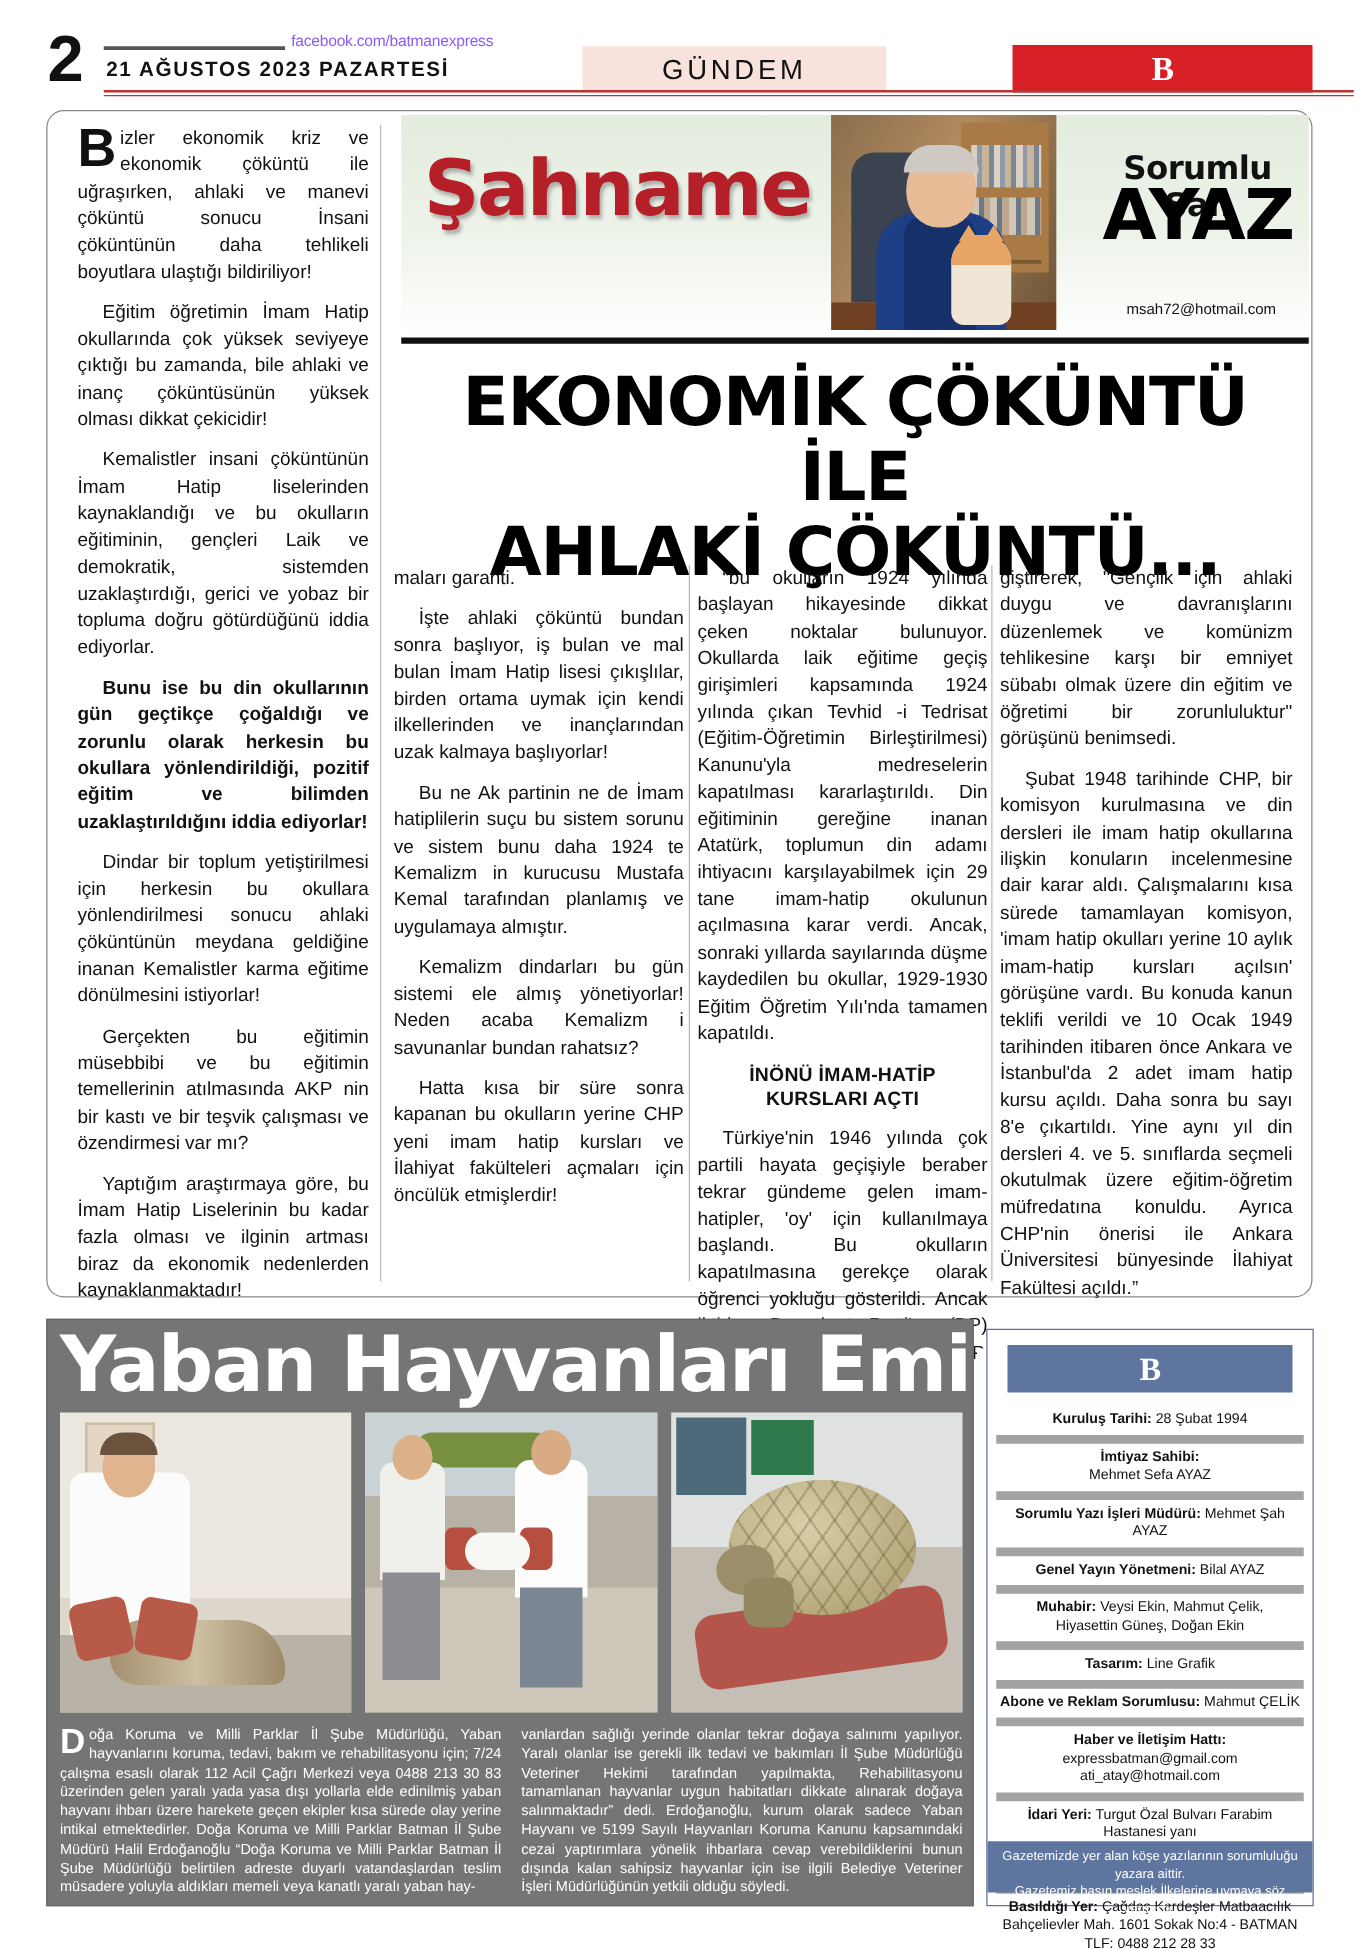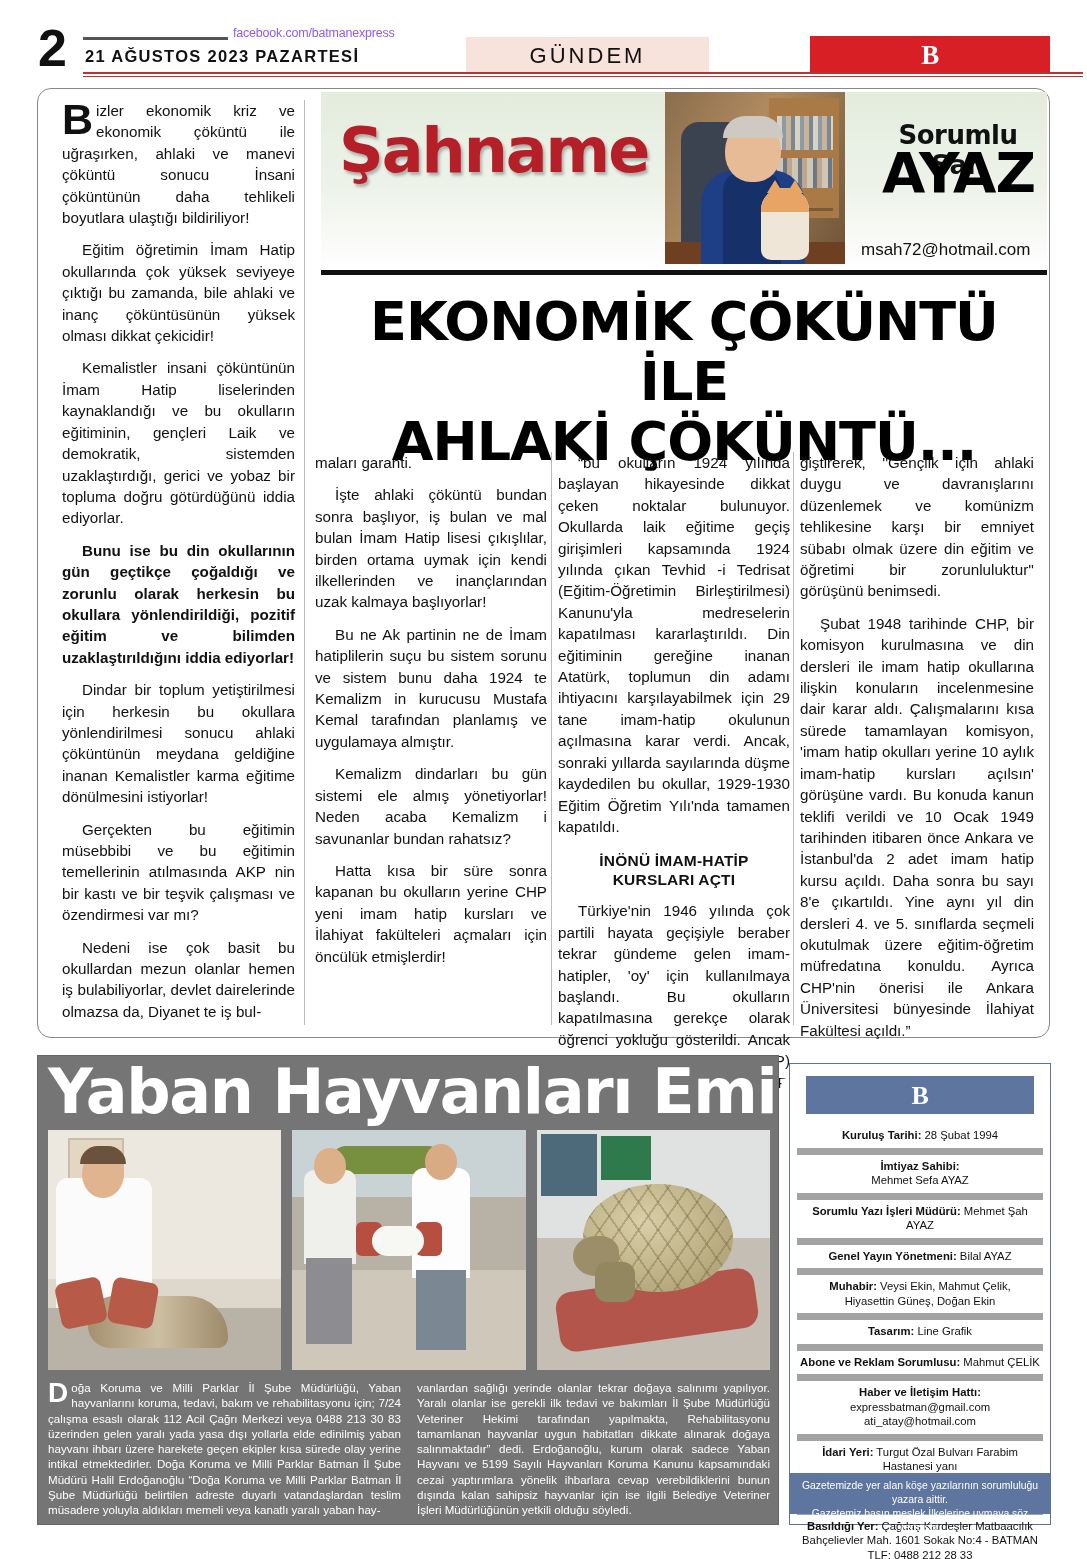--- a/index.html
+++ b/index.html
@@ -97,22 +97,22 @@
     position:absolute;left:552px;top:28px;width:170px;text-align:center;
     font-size:26px;font-weight:bold;color:#111;letter-spacing:-0.5px;
     font-family:"DejaVu Sans", sans-serif;
   }
   .banner-author2{
     position:absolute;left:540px;top:50px;width:195px;text-align:center;
     font-size:56px;font-weight:bold;color:#000;letter-spacing:-1px;line-height:62px;
     font-family:"DejaVu Sans", sans-serif;
   }
   .banner-mail{
-    position:absolute;left:540px;top:148px;width:200px;
-    font-size:17px;color:#111;
+    position:absolute;left:540px;top:148px;width:200px;text-align:center;
+    font-size:12px;color:#111;
   }
   .banner-rule{position:absolute;left:321px;top:270px;width:726px;height:5px;background:#111;}
 
   
   .headline{
     position:absolute;left:321px;top:292px;width:726px;
     text-align:center;
     font-family:"DejaVu Sans", sans-serif;
     font-weight:bold;font-size:54px;line-height:60px;
     letter-spacing:-1px;color:#000;
@@ -283,20 +283,21 @@
   <div class="cdiv" style="left:551px;top:452px;height:573px;"></div>
   <div class="cdiv" style="left:793px;top:452px;height:573px;"></div>
 
   <div class="col" id="c1">
     <p class="noind"><span class="dropcap">B</span><span>izler ekonomik kriz ve ekonomik çöküntü ile uğraşırken, ahlaki ve manevi çöküntü sonucu İnsani çöküntünün daha tehlikeli boyutlara ulaştığı bildiriliyor!</span></p>
     <p>Eğitim öğretimin İmam Hatip okullarında çok yüksek seviyeye çıktığı bu zamanda, bile ahlaki ve inanç çöküntüsünün yüksek olması dikkat çekicidir!</p>
     <p>Kemalistler insani çöküntünün İmam Hatip liselerinden kaynaklandığı ve bu okulların eğitiminin, gençleri Laik ve demokratik, sistemden uzaklaştırdığı, gerici ve yobaz bir topluma doğru götürdüğünü iddia ediyorlar.</p>
     <p class="b">Bunu ise bu din okullarının gün geçtikçe çoğaldığı ve zorunlu olarak herkesin bu okullara yönlendirildiği, pozitif eğitim ve bilimden uzaklaştırıldığını iddia ediyorlar!</p>
     <p>Dindar bir toplum yetiştirilmesi için herkesin bu okullara yönlendirilmesi sonucu ahlaki çöküntünün meydana geldiğine inanan Kemalistler karma eğitime dönülmesini istiyorlar!</p>
     <p>Gerçekten bu eğitimin müsebbibi ve bu eğitimin temellerinin atılmasında AKP nin bir kastı ve bir teşvik çalışması ve özendirmesi var mı?</p>
+    <p>Yaptığım araştırmaya göre, bu İmam Hatip Liselerinin bu kadar fazla olması ve ilginin artması biraz da ekonomik nedenlerden kaynaklanmaktadır!</p>
     <p>Nedeni ise çok basit bu okullardan mezun olanlar hemen iş bulabiliyorlar, devlet dairelerinde olmazsa da, Diyanet te iş bul-</p>
   </div>
 
   <div class="col" id="c2">
     <p class="noind">maları garanti.</p>
     <p>İşte ahlaki çöküntü bundan sonra başlıyor, iş bulan ve mal bulan İmam Hatip lisesi çıkışlılar, birden ortama uymak için kendi ilkellerinden ve inançlarından uzak kalmaya başlıyorlar!</p>
     <p>Bu ne Ak partinin ne de İmam hatiplilerin suçu bu sistem sorunu ve sistem bunu daha 1924 te Kemalizm in kurucusu Mustafa Kemal tarafından planlamış ve uygulamaya almıştır.</p>
     <p>Kemalizm dindarları bu gün sistemi ele almış yönetiyorlar! Neden acaba Kemalizm i savunanlar bundan rahatsız?</p>
     <p>Hatta kısa bir süre sonra kapanan bu okulların yerine CHP yeni imam hatip kursları ve İlahiyat fakülteleri açmaları için öncülük etmişlerdir!</p>
   </div>

